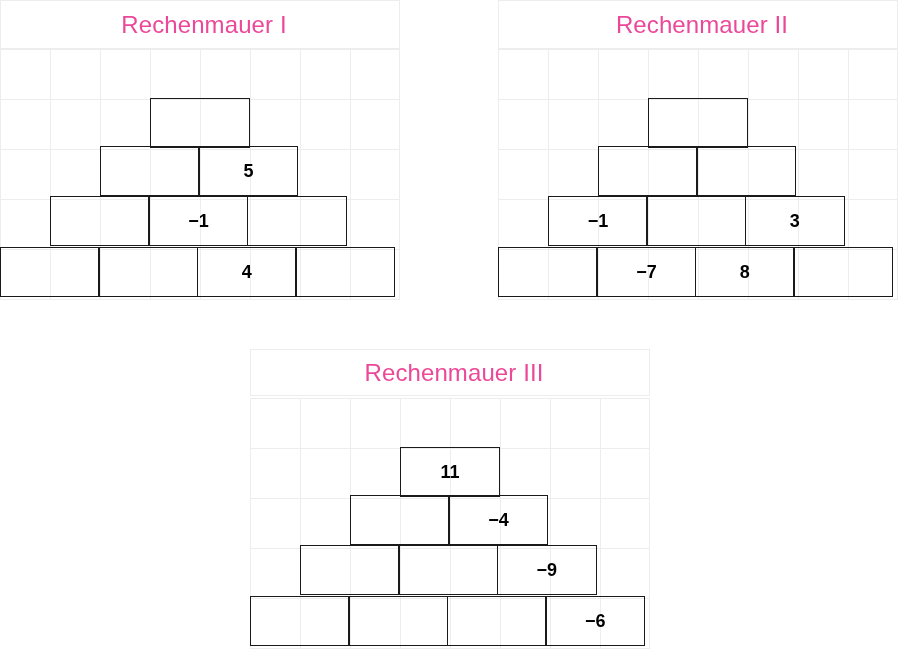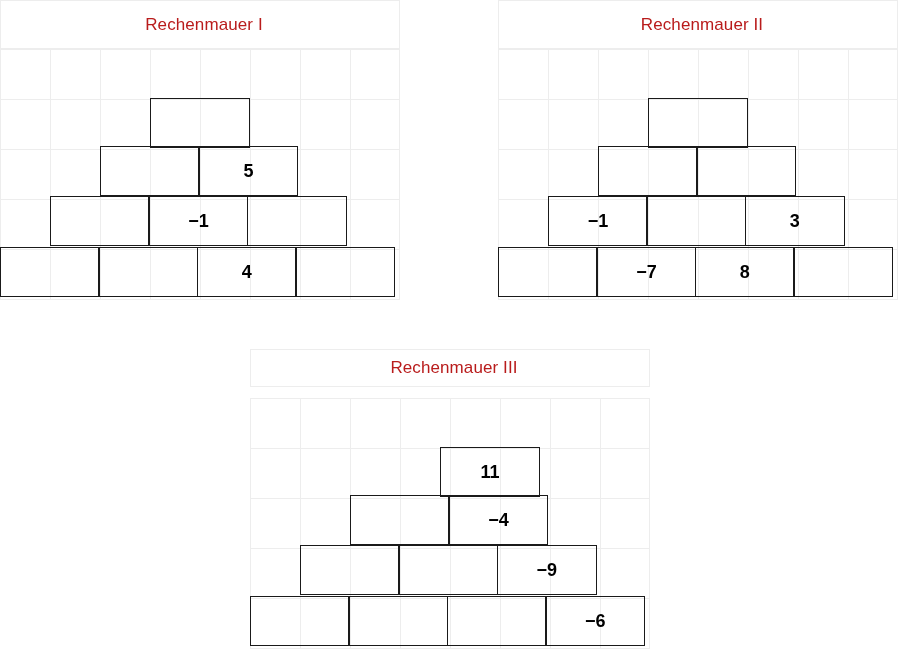--- a/index.html
+++ b/index.html
@@ -49,23 +49,23 @@
     width: 400px;
     height: 49px;
     box-sizing: border-box;
     border-top: 1px solid #ededed;
     border-bottom: 1px solid #ededed;
     border-left: 1px solid #ededed;
     border-right: 1px solid #ededed;
     display: flex;
     align-items: center;
     justify-content: center;
-    font-size: 17px;
+    font-size: 24px;
     font-weight: 400;
-    color: #b91c1c;
+    color: #ec4899;
     letter-spacing: 0.1px;
     white-space: nowrap;
     padding-left: 8px;
   }
 
   
   .brick-row {
     position: absolute;
     display: flex;
     height: 50px;
@@ -183,22 +183,22 @@
         <div class="gline-v" style="left: 0px; top: 49px; height: 250px; background: rgb(237, 237, 237);"></div>
         <div class="gline-v" style="left: 50px; top: 49px; height: 250px; background: rgb(237, 237, 237);"></div>
         <div class="gline-v" style="left: 100px; top: 49px; height: 250px; background: rgb(237, 237, 237);"></div>
         <div class="gline-v" style="left: 150px; top: 49px; height: 250px; background: rgb(237, 237, 237);"></div>
         <div class="gline-v" style="left: 200px; top: 49px; height: 250px; background: rgb(237, 237, 237);"></div>
         <div class="gline-v" style="left: 250px; top: 49px; height: 250px; background: rgb(237, 237, 237);"></div>
         <div class="gline-v" style="left: 300px; top: 49px; height: 250px; background: rgb(237, 237, 237);"></div>
         <div class="gline-v" style="left: 350px; top: 49px; height: 250px; background: rgb(237, 237, 237);"></div>
         <div class="gline-v" style="left: 399px; top: 49px; height: 250px; background: rgb(237, 237, 237);"></div>
       </div>
-      <div class="wall-title" style="width: 400px; height: 38px;">Rechenmauer III</div>
-      <div class="brick-row" style="left: 150px; top: 98px; margin-left: 40px;">
+      <div class="wall-title" style="width: 400px; height: 47px;">Rechenmauer III</div>
+      <div class="brick-row" style="left: 150px; top: 98px;">
         <div class="brick">11</div>
       </div>
       <div class="brick-row" style="left: 100px; top: 148px;">
         <div class="brick"></div>
         <div class="brick">−4</div>
       </div>
       <div class="brick-row" style="left: 50px; top: 198px;">
         <div class="brick"></div>
         <div class="brick"></div>
         <div class="brick">−9</div>

